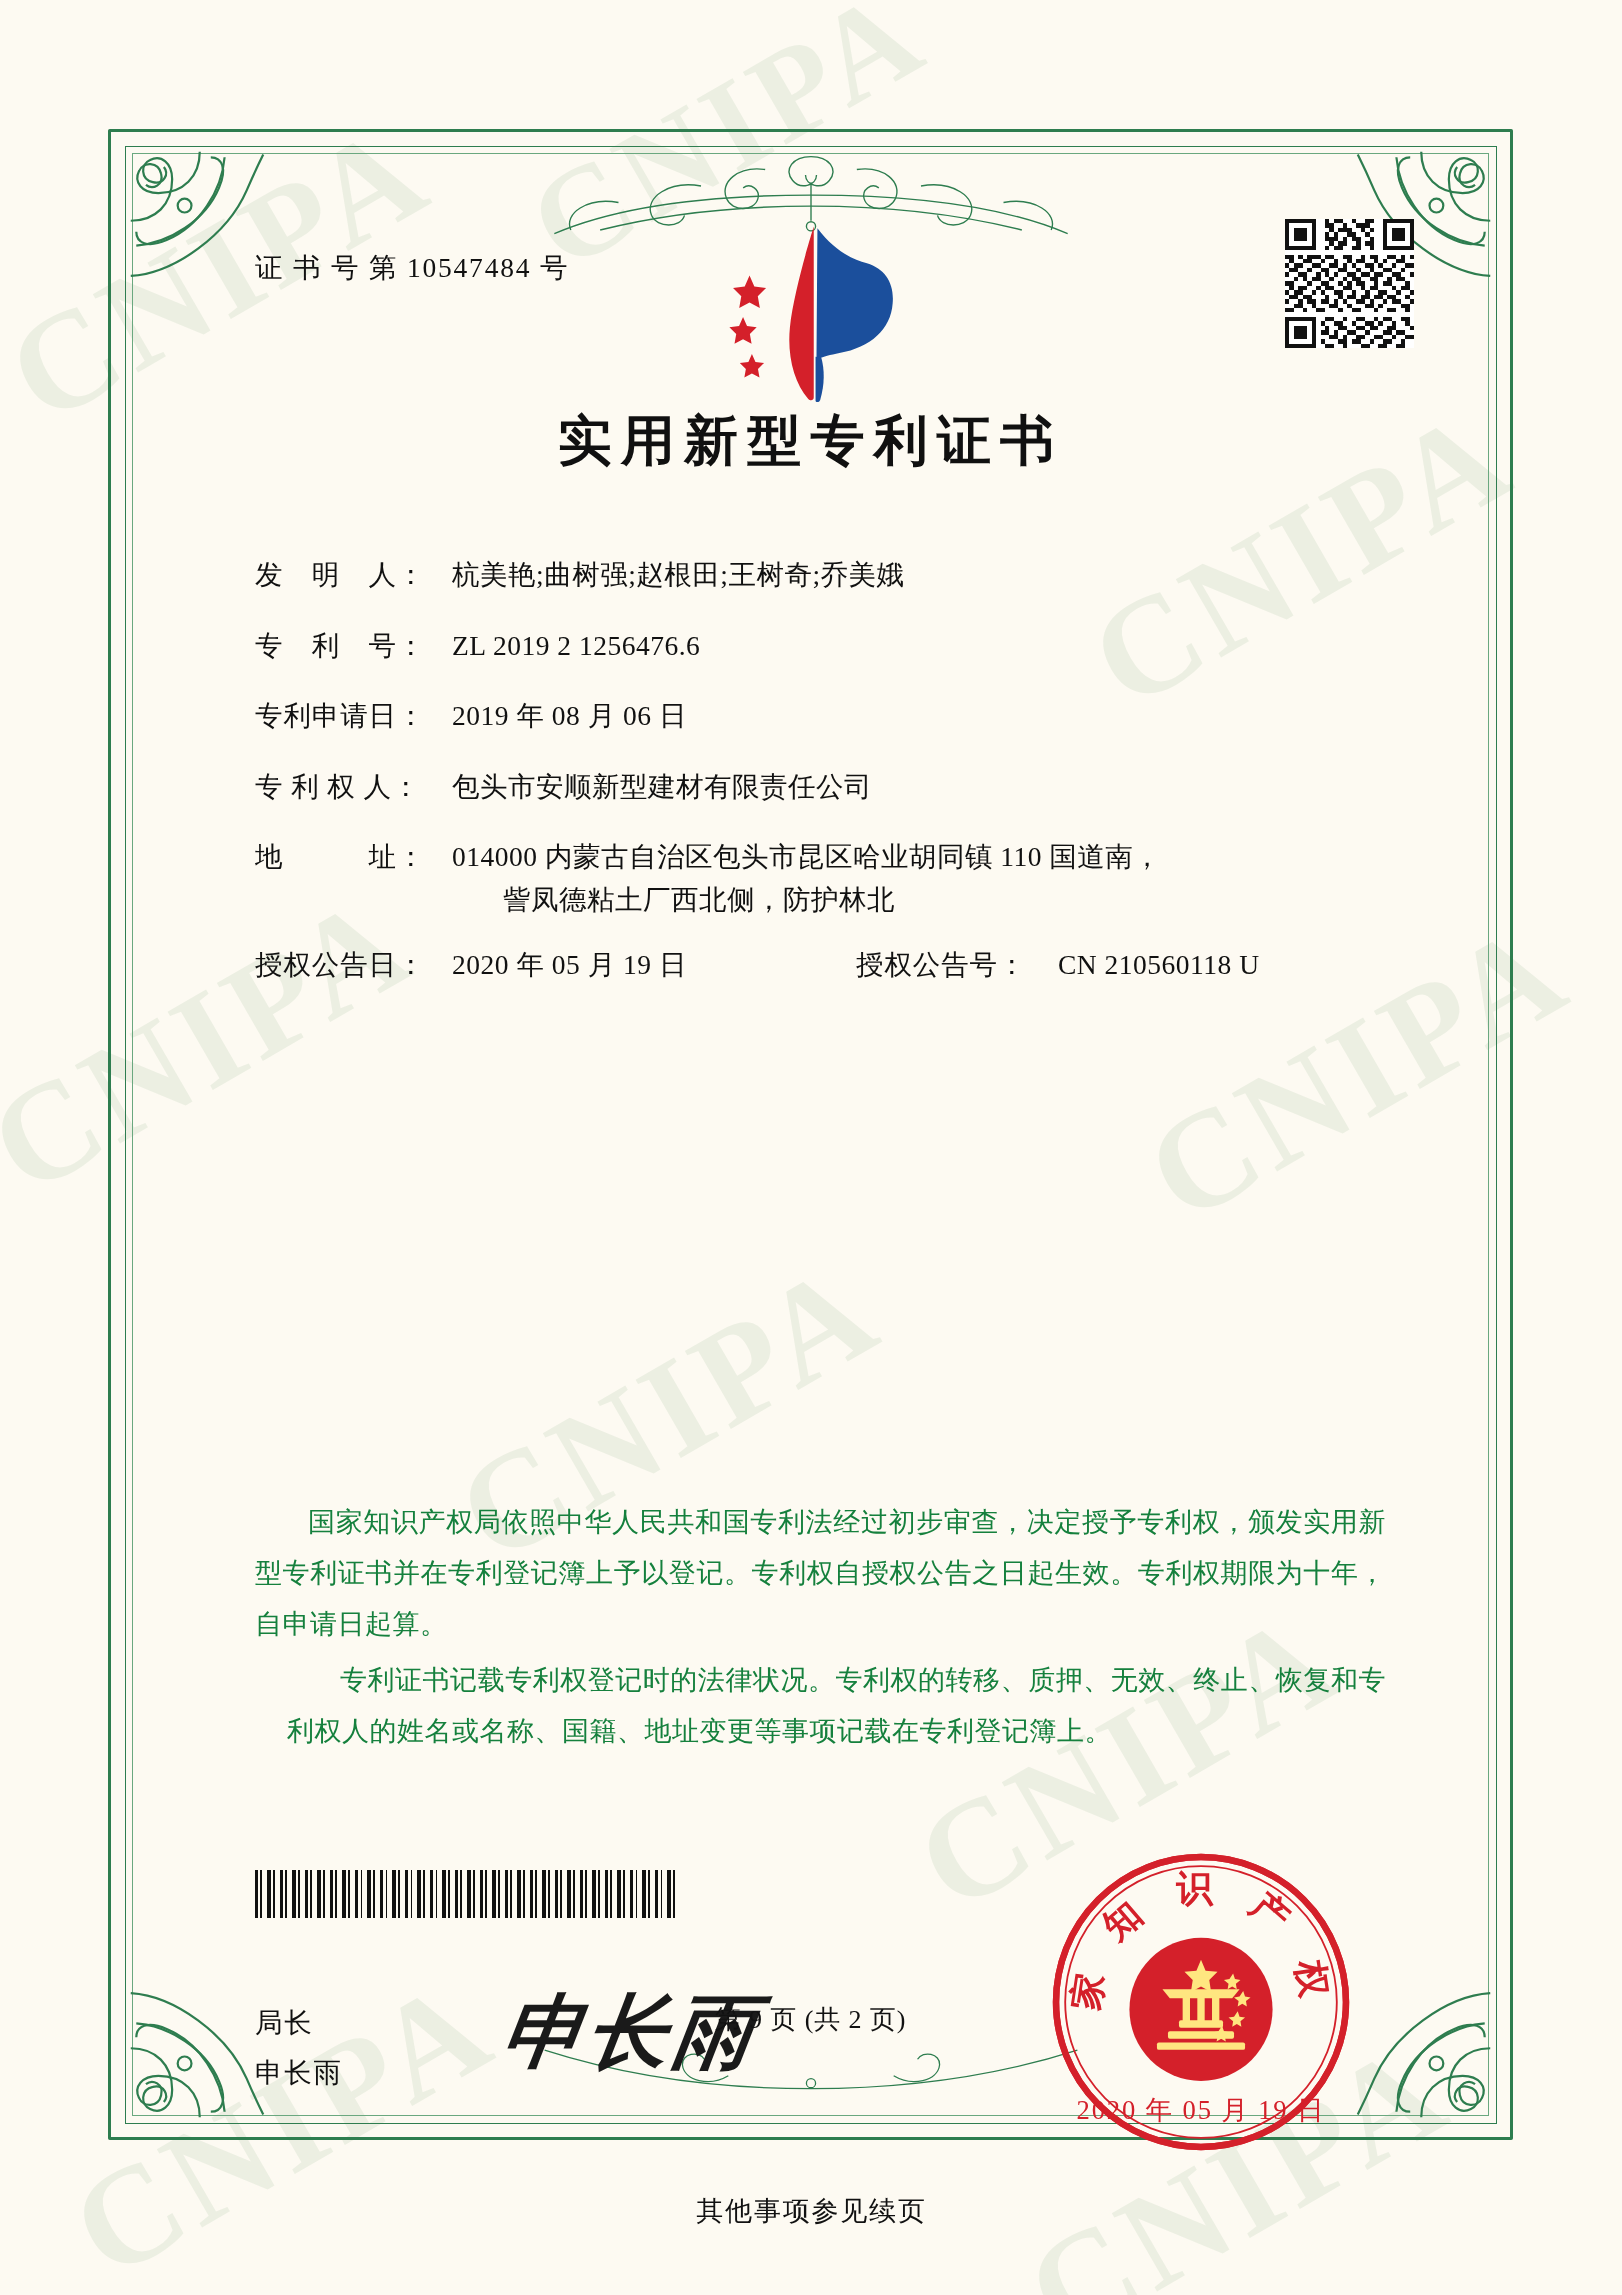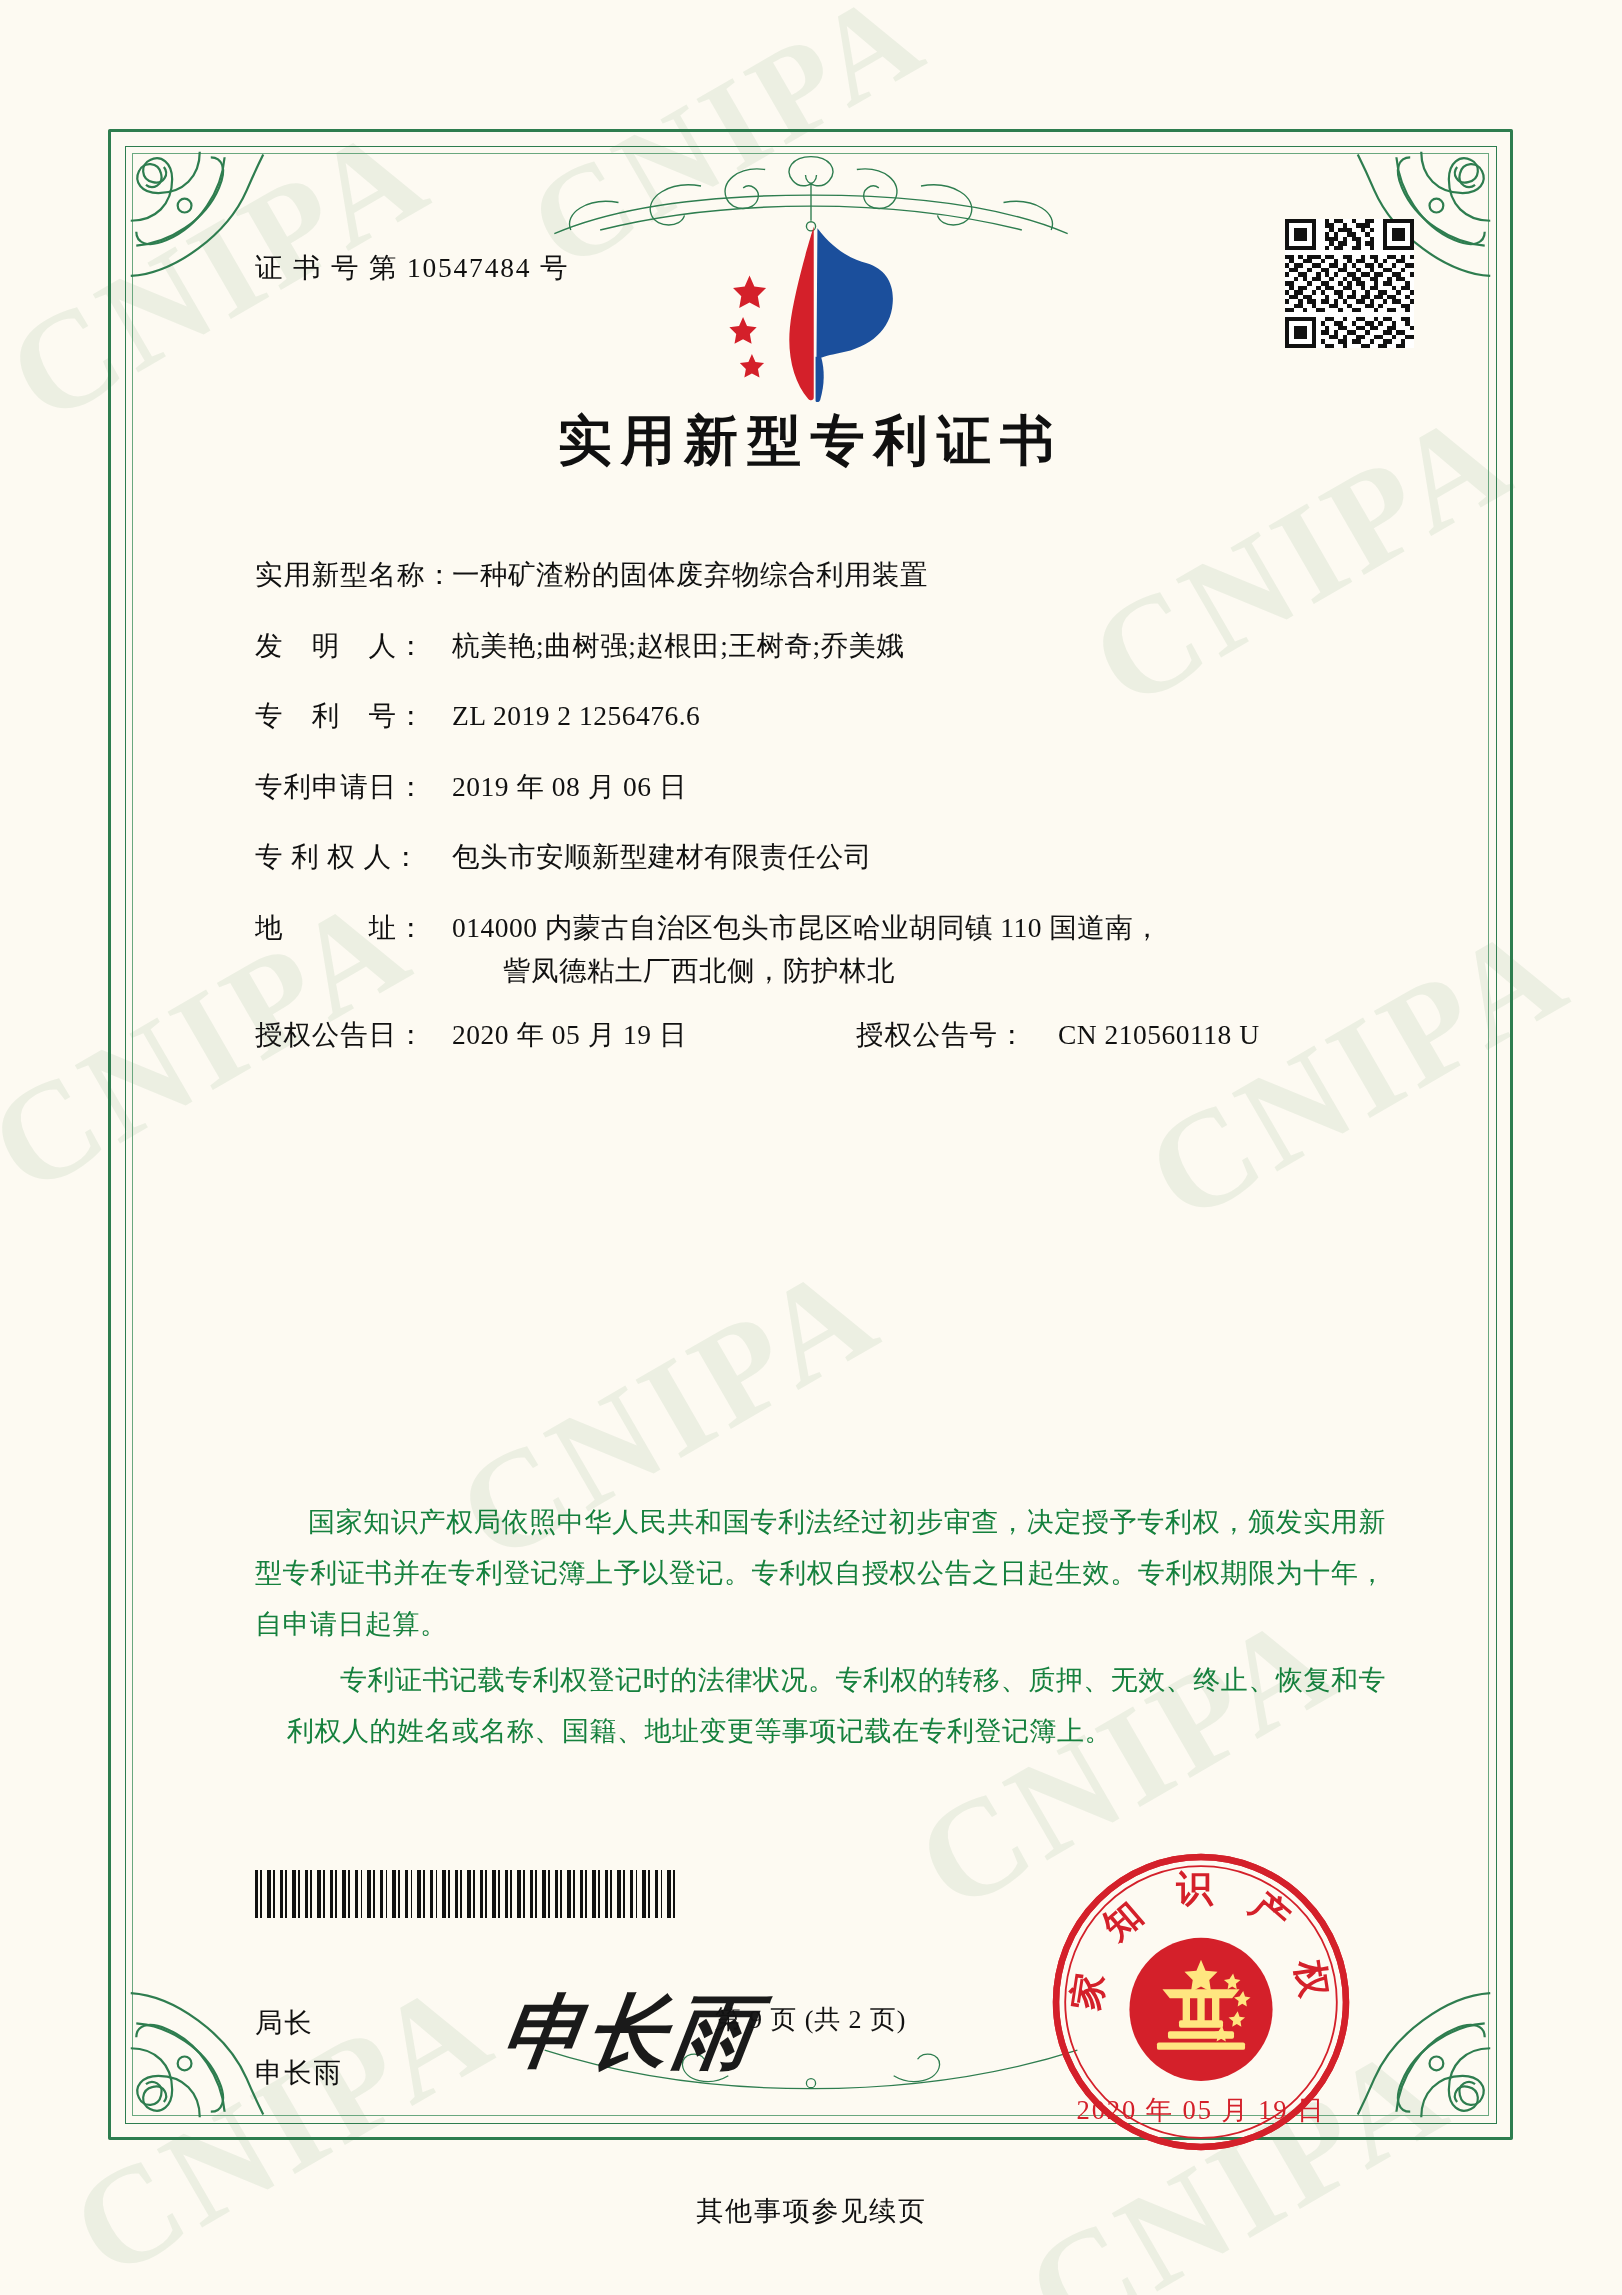--- a/index.html
+++ b/index.html
@@ -304,24 +304,20 @@
         <path d="M118 8 C118 8 96 78 92 118 C89 148 96 178 112 196 C114 198 118 198 118 194 Z" fill="#d4202a"></path>
         <path d="M122 10 C140 34 160 44 176 48 C196 54 206 70 204 92 C202 120 180 140 146 146 C136 148 128 150 124 152 C122 153 121 152 121 149 Z" fill="#1b4f9c"></path>
         <path d="M120 150 L120 198 C120 200 124 200 125 197 C130 180 130 164 126 150 Z" fill="#1b4f9c"></path>
       </svg>
     </div>
 
     <div class="main-title">实用新型专利证书</div>
 
     <div class="fields">
 
-      <div class="f-row">
-        <div class="f-label">实用新型名称：</div>
-        <div class="f-value">一种矿渣粉的固体废弃物综合利用装置</div>
-      </div>
 
       <div class="f-row">
         <div class="f-label">发　明　人：</div>
         <div class="f-value">杭美艳;曲树强;赵根田;王树奇;乔美娥</div>
       </div>
 
       <div class="f-row">
         <div class="f-label">专　利　号：</div>
         <div class="f-value">ZL 2019 2 1256476.6</div>
       </div>

